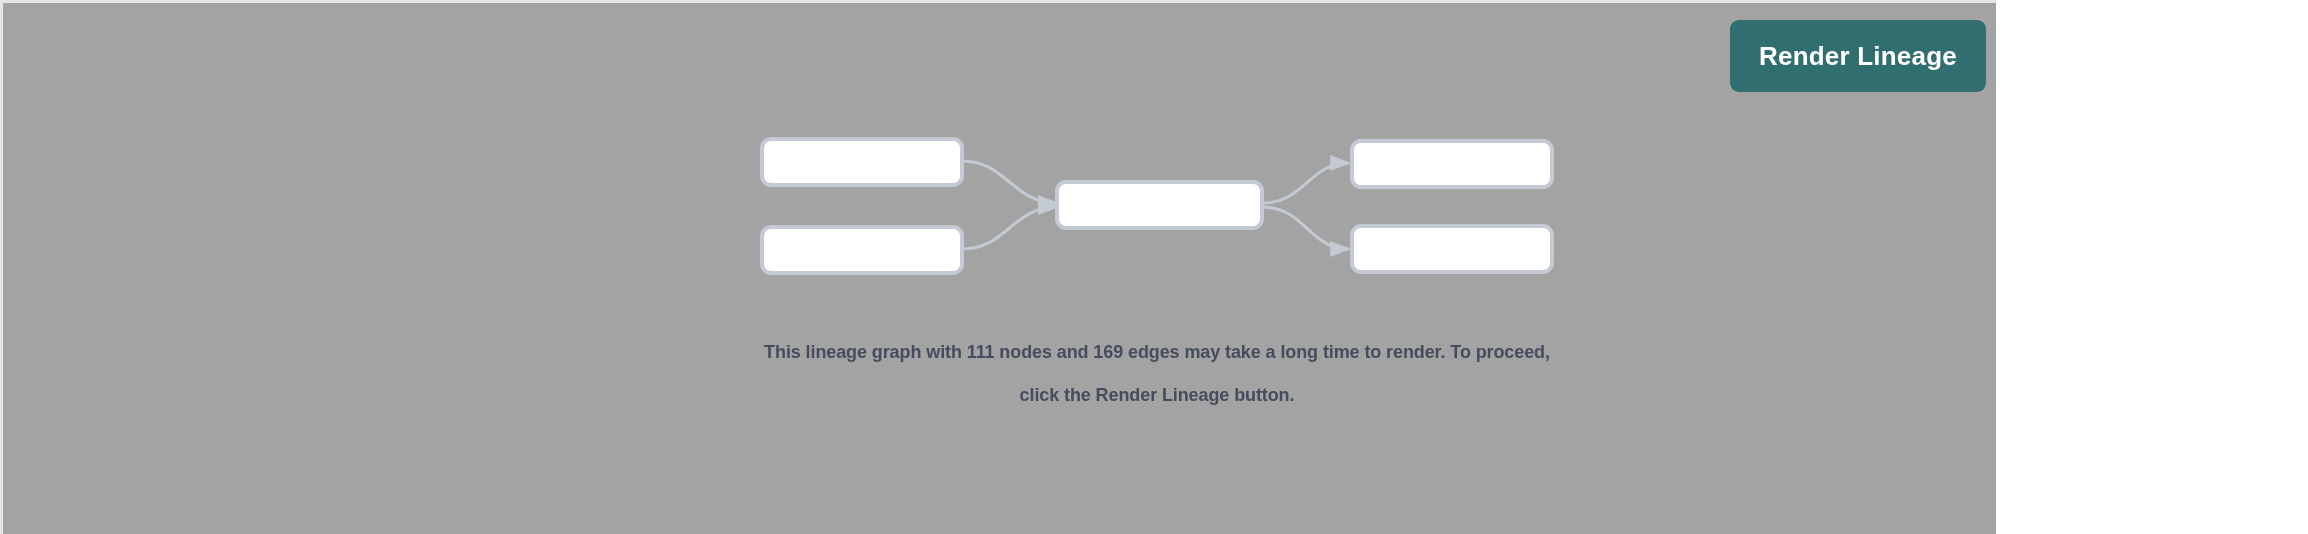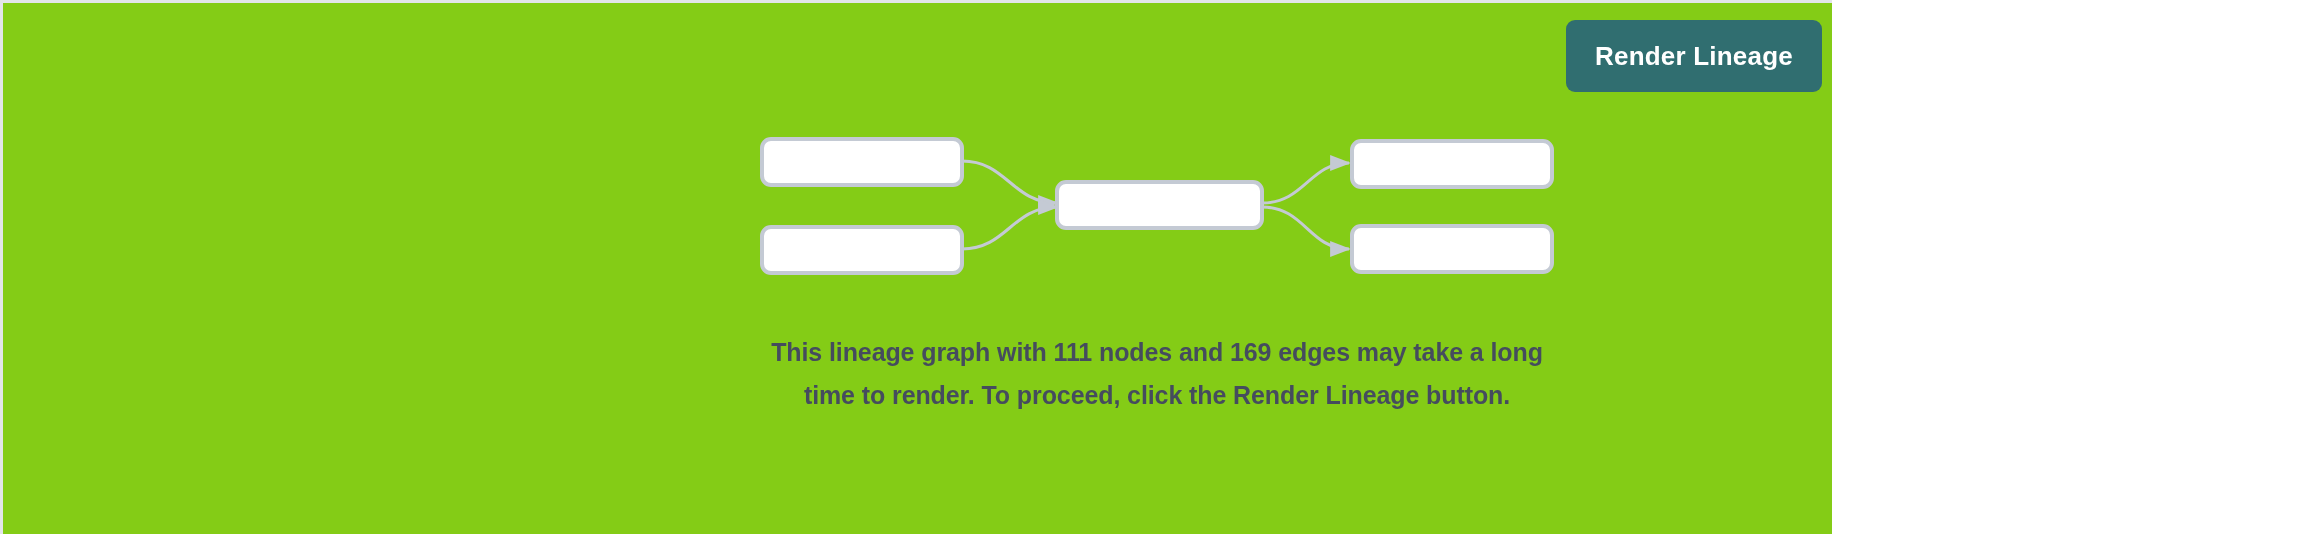--- a/index.html
+++ b/index.html
@@ -9,24 +9,24 @@
   body {
     width: 2308px;
     height: 534px;
     background: #ffffff;
     font-family: "Liberation Sans", sans-serif;
     overflow: hidden;
   }
 
   #app {
     position: relative;
-    width: 1832px;
+    width: 1996px;
     height: 534px;
     box-sizing: border-box;
-    background: #84cc16;
+    background: #a3a3a3;
     border-top: 3px solid #e3e5e9;
     border-left: 3px solid #e3e5e9;
   }
 
   
   .toolbar {
     position: absolute;
     top: 0;
     left: 0;
     right: 0;
@@ -100,21 +100,21 @@
   
   .message {
     position: absolute;
     top: 328px;
     left: 50%;
     transform: translateX(-50%);
     width: 790px;
     text-align: center;
     color: #454c5e;
     font-family: "Liberation Sans", sans-serif;
-    font-size: 25px;
+    font-size: 18px;
     font-weight: bold;
     line-height: 43px;
     letter-spacing: -0.1px;
   }
 </style>
 </head>
 <body>
 
 <div id="app">
 

